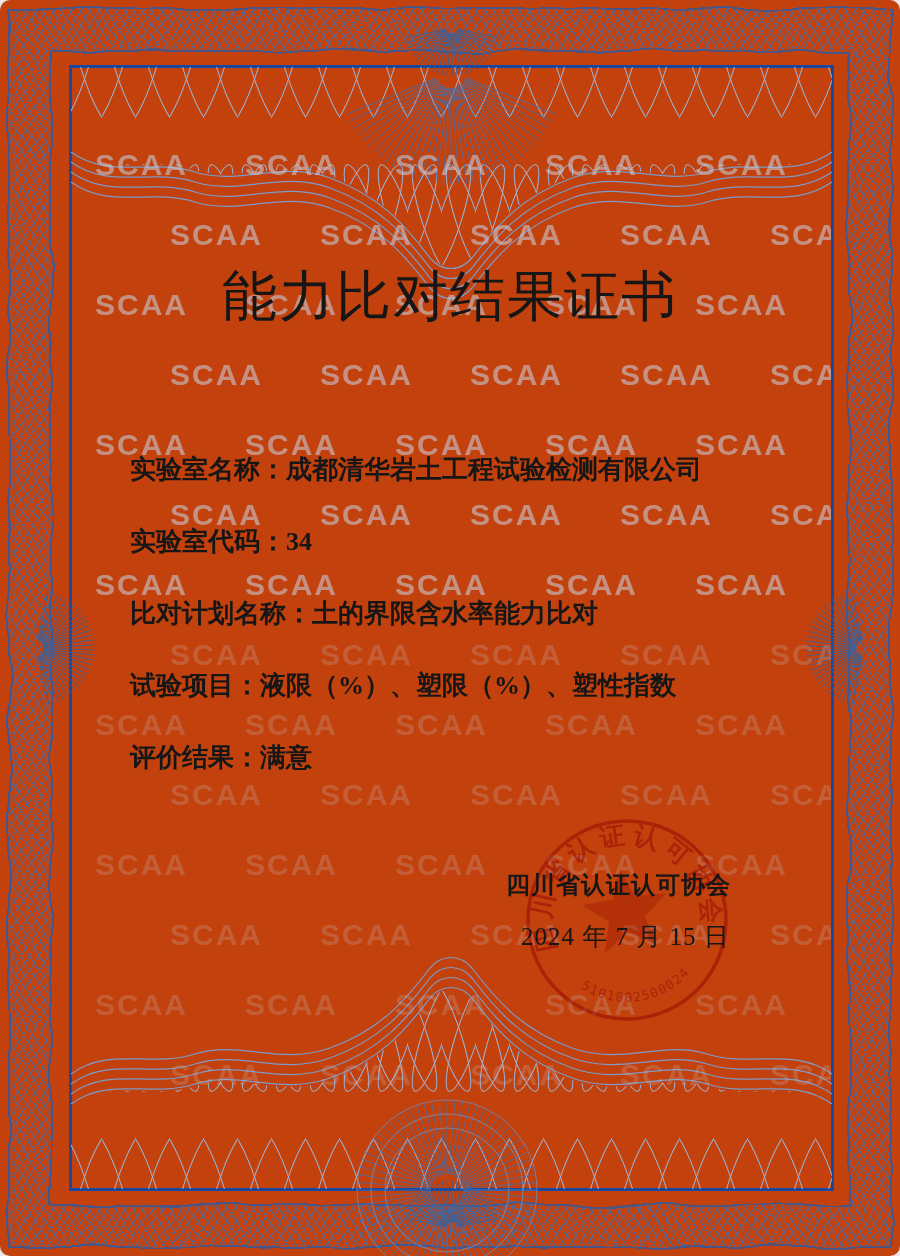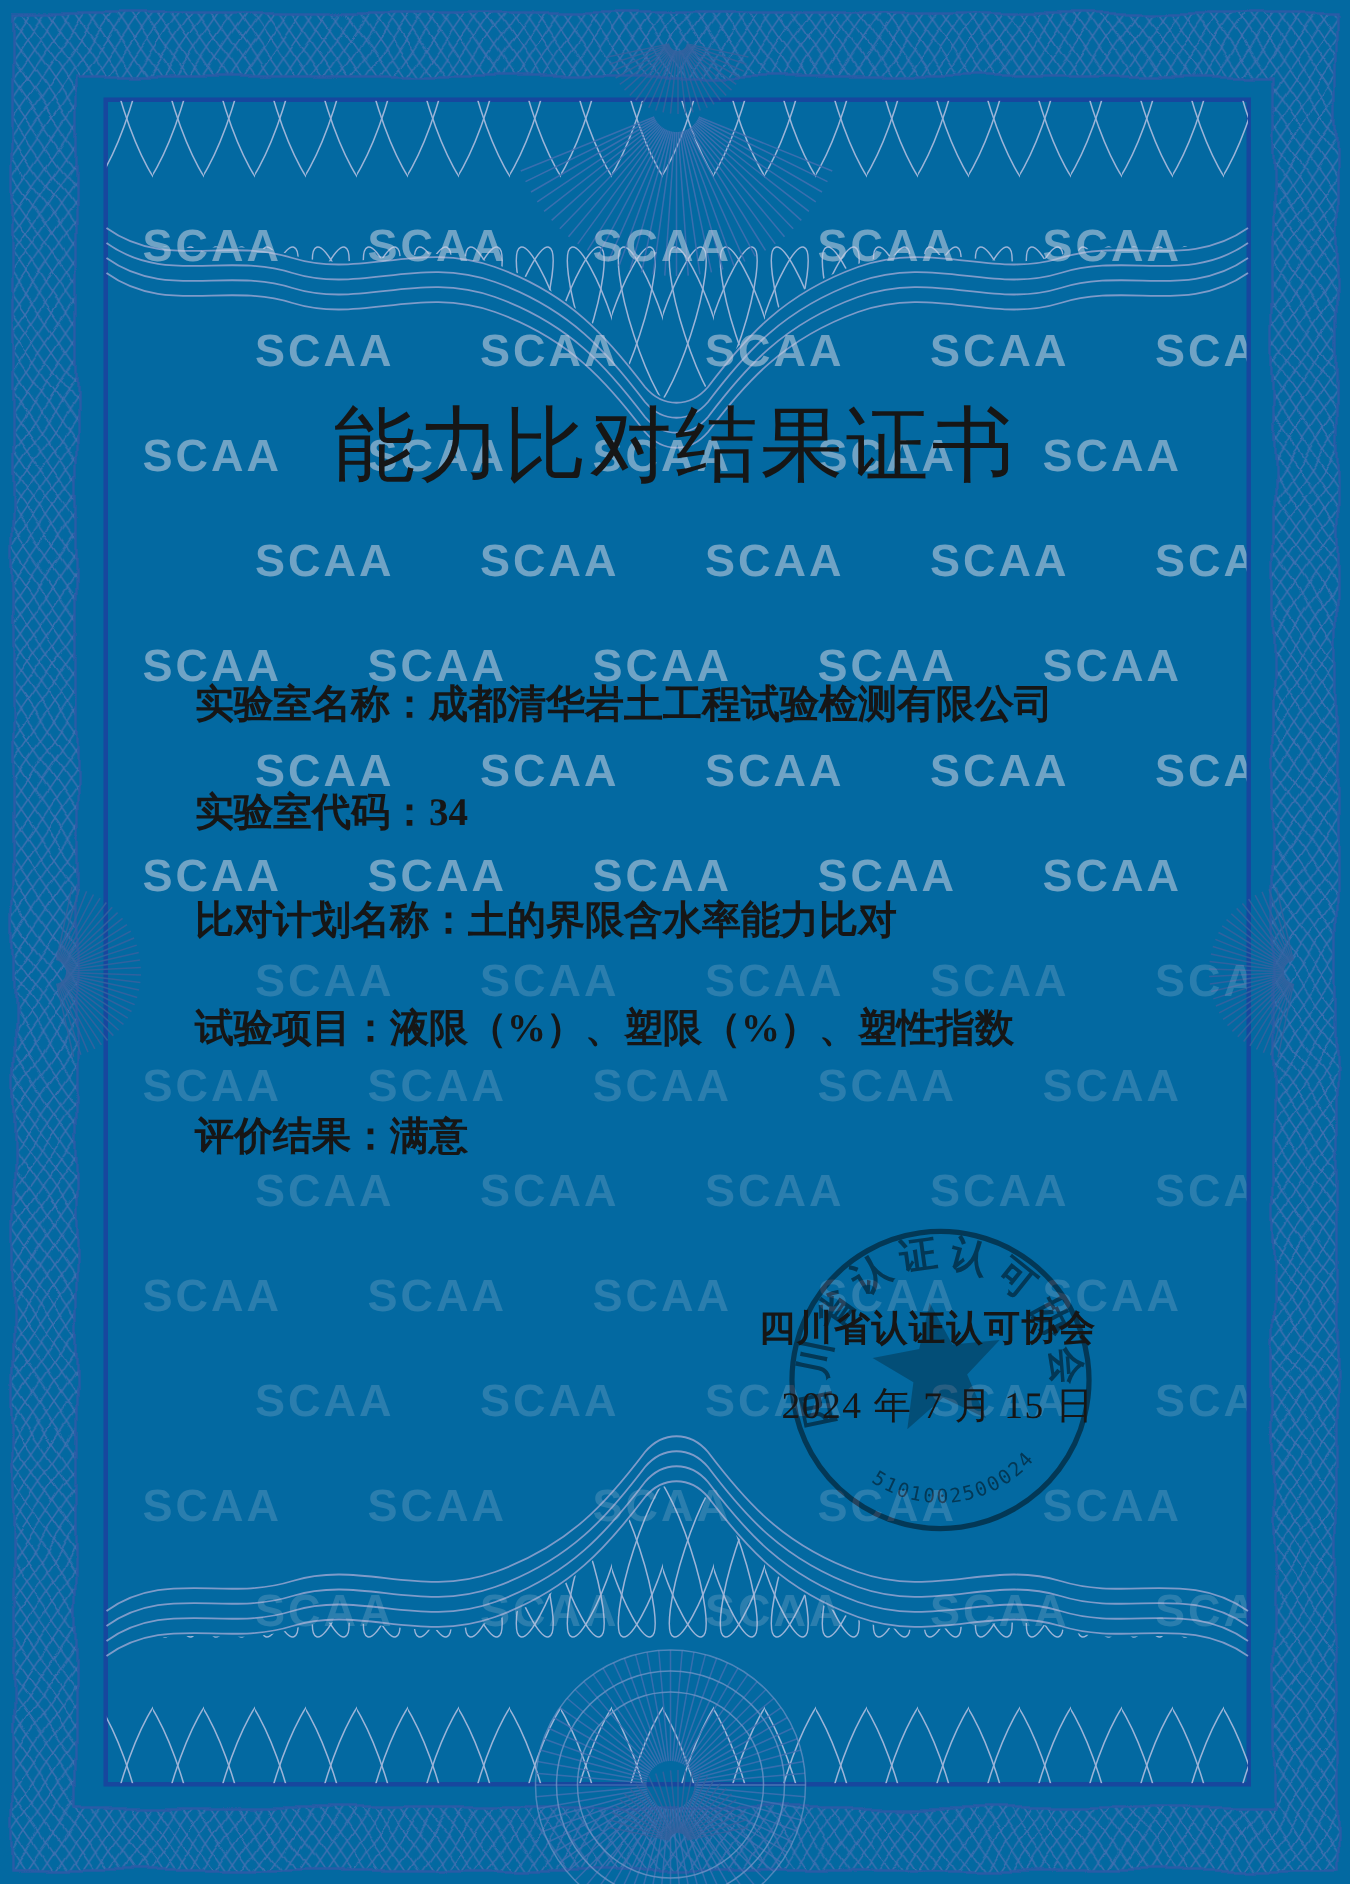--- a/index.html
+++ b/index.html
@@ -1,17 +1,17 @@
 <!DOCTYPE html>
 <html><head>
 <meta charset="utf-8">
 <style>
   html,body{margin:0;padding:0;background:#e9e9e9;}
-  .page{position:relative;width:900px;height:1256px;background:#0369a1;overflow:hidden;
-        font-family:"Liberation Serif","DejaVu Serif",serif;}
+  .page{position:relative;width:900px;height:1256px;background:#c2410c;overflow:hidden;
+        font-family:"Liberation Serif","DejaVu Serif",serif;border-radius:10px;}
   .layer{position:absolute;left:0;top:0;width:100%;height:100%;}
   #border-svg{z-index:0;}
   #watermark{z-index:1;left:75px;top:70px;width:756px;height:1116px;overflow:hidden;pointer-events:none;}
   .wm{position:absolute;font-family:"Liberation Sans","DejaVu Sans",sans-serif;font-weight:bold;
       font-size:30px;letter-spacing:2px;color:#c9d3e3;}
   #seal-svg{position:absolute;left:513px;top:816px;width:230px;height:230px;z-index:2;
             mix-blend-mode:multiply;opacity:.82;}
   .txt{position:absolute;color:#161616;z-index:4;white-space:nowrap;}
   .title{left:0;top:260px;width:100%;text-align:center;font-size:55px;font-weight:400;letter-spacing:2px;}
   .certno{left:0;top:341px;width:100%;text-align:center;font-size:23px;}

